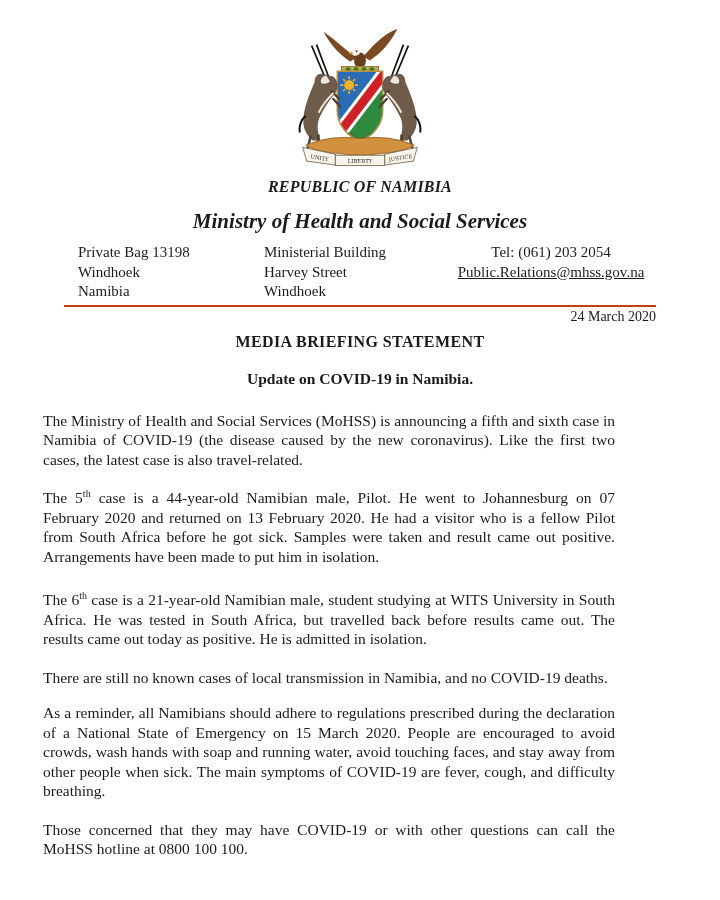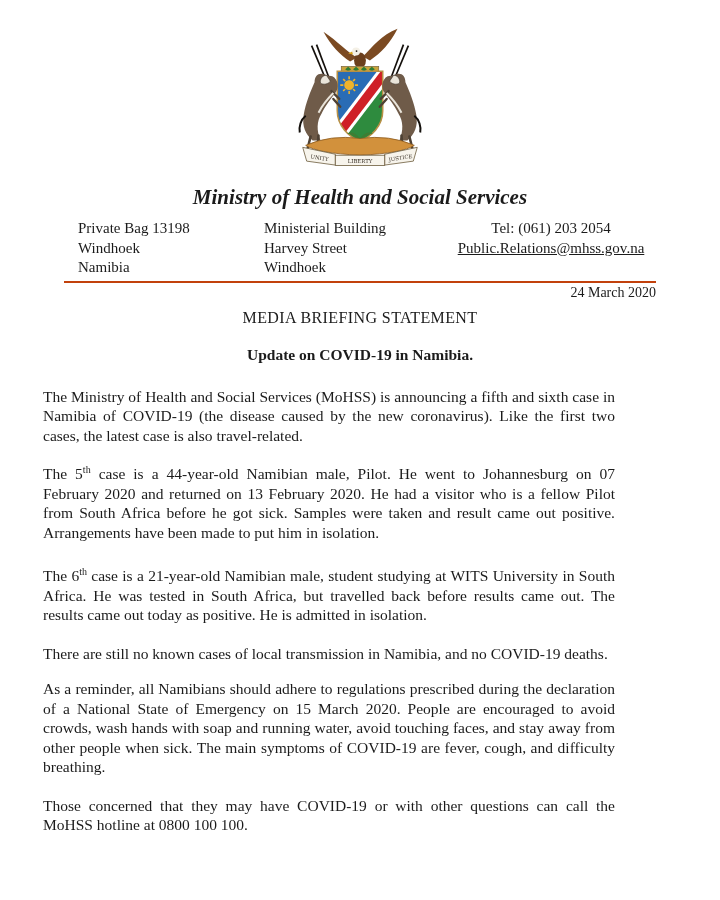--- a/index.html
+++ b/index.html
@@ -21,21 +21,21 @@
   .contact {
     width:592px; margin:9px auto 0 64px;
     display:grid; grid-template-columns:186px 182px 1fr;
     font-size:15px; line-height:19.5px;
     border-bottom:2px solid #c2410c; padding:0 0 3px 14px;
   }
   .contact .col3 { text-align:center; }
   .contact .email { text-decoration:underline; }
   .date-line { width:592px; margin:2px auto 0 64px; text-align:right; font-size:14px; }
   .title-statement {
-    text-align:center; font-weight:normal; font-size:16px;
+    text-align:center; font-weight:bold; font-size:16px;
     margin-top:8px; letter-spacing:0.4px;
   }
   .title-subject { text-align:center; font-weight:bold; font-size:15.5px; margin-top:19px; }
   .body-block {
     width:572px; margin:23px 0 0 43px;
     font-size:15.5px; line-height:19.5px; text-align:justify;
   }
   .body-block p { margin:0 0 19px; }
   .body-block p.gap-lg { margin-bottom:24px; }
   .body-block p.one-line { margin-bottom:16px; }
@@ -118,20 +118,21 @@
         <polygon points="17,135 50,142 50,153 21,149" fill="#f7f4ec" stroke="#6b5a3a" stroke-width="0.8"></polygon>
         <polygon points="133,135 100,142 100,153 129,149" fill="#f7f4ec" stroke="#6b5a3a" stroke-width="0.8"></polygon>
         <rect x="50" y="143" width="50" height="10.5" fill="#f7f4ec" stroke="#6b5a3a" stroke-width="0.8"></rect>
         <text x="34" y="147.5" font-size="5.4" text-anchor="middle" transform="rotate(9 34 146)">UNITY</text>
         <text x="75" y="150.5" font-size="5.4" text-anchor="middle">LIBERTY</text>
         <text x="116" y="147.5" font-size="5.4" text-anchor="middle" transform="rotate(-9 116 146)">JUSTICE</text>
       </g>
     </svg>
   </div>
 
+  <div class="h-republic">REPUBLIC OF NAMIBIA</div>
   <div class="h-ministry">Ministry of Health and Social Services</div>
 
   <div class="contact">
     <div class="col1">
       <div>Private Bag 13198</div>
       <div>Windhoek</div>
       <div>Namibia</div>
     </div>
     <div class="col2">
       <div>Ministerial Building</div>

